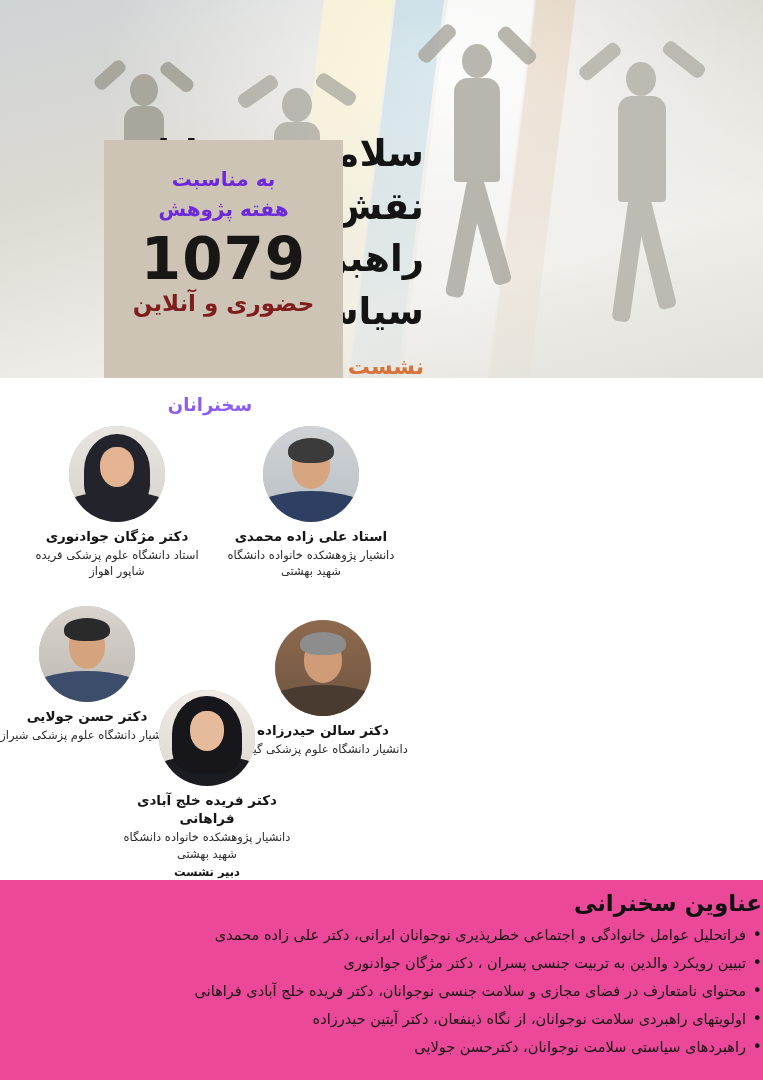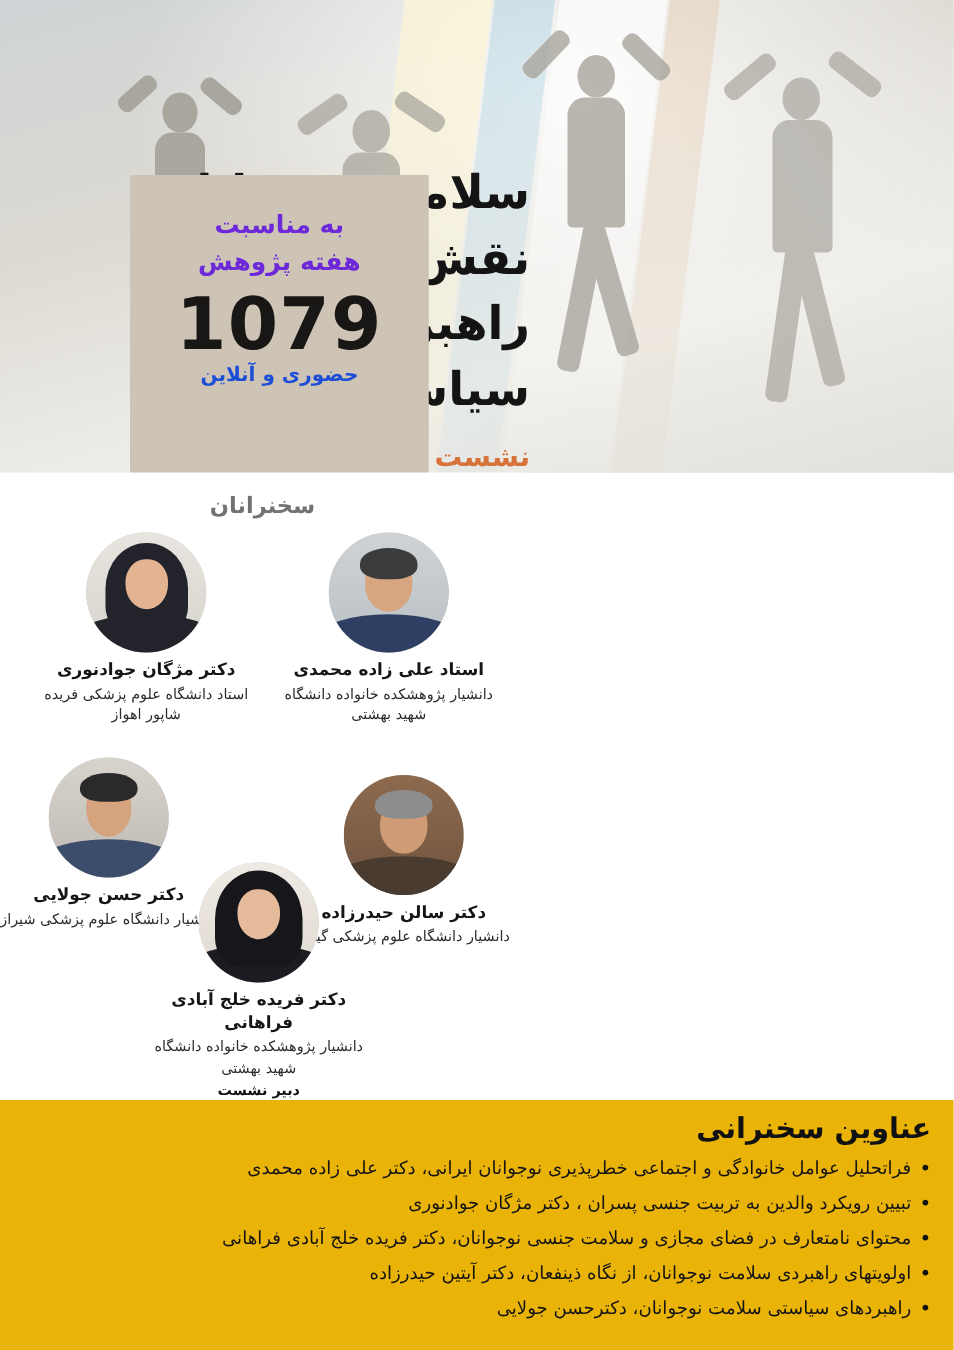--- a/index.html
+++ b/index.html
@@ -57,21 +57,21 @@
   }
   .occasion {
     font-size: 20px; font-weight: 700; line-height: 1.5;
     color: #6d28d9;
   }
   .year {
     font-size: 58px; font-weight: 700; letter-spacing: 1px;
     color: #191715; margin: 6px 0 2px 0; line-height: 1;
   }
   .mode {
-    font-size: 16px; font-weight: 700; color: #1d4ed8; margin-bottom: 14px;
+    font-size: 23px; font-weight: 700; color: #7f1d1d; margin-bottom: 14px;
   }
 
   .beige-lower {
     position: absolute; right: 420px; top: 378px; width: 239px; height: 502px;
     background: #cdc4b6;
     padding: 14px 18px;
     color: #1c1a17;
     text-align: right;
   }
   .time {
@@ -120,21 +120,21 @@
     text-align: right;
   }
 
   
   .speakers {
     position: absolute; left: 0; top: 378px; width: 420px; height: 502px;
     background: #ffffff;
   }
   .speakers-head {
     position: absolute; top: 16px; right: 0; width: 100%;
-    text-align: center; font-size: 18px; font-weight: 700; color: #737373;
+    text-align: center; font-size: 18px; font-weight: 700; color: #8b5cf6;
   }
   .sp {
     position: absolute; text-align: center; width: 190px;
   }
   .sp .photo {
     width: 96px; height: 96px; border-radius: 50%;
     margin: 0 auto 5px auto; overflow: hidden; position: relative;
     background: #d9d4cd; box-shadow: 0 0 0 1px #cfcac3 inset;
   }
   .sp .name { font-size: 13.5px; font-weight: 700; color: #151515; line-height: 1.35; }
@@ -144,21 +144,21 @@
   
   .face { position: absolute; inset: 0; }
   .face .bg { position: absolute; inset: 0; }
   .face .hair { position: absolute; border-radius: 50% 50% 40% 40%; }
   .face .skin { position: absolute; border-radius: 46% 46% 50% 50%; background: #d9a883; }
   .face .shoulders { position: absolute; left: -8%; right: -8%; bottom: -6%; height: 38%; border-radius: 50% 50% 0 0; }
 
   
   .topics {
     position: absolute; left: 0; top: 880px; width: 763px; height: 200px;
-    background: #eab308; padding: 10px 18px 8px 150px;
+    background: #ec4899; padding: 10px 1px 8px 150px;
     direction: rtl; text-align: right;
   }
   .topics h2 {
     font-size: 23px; font-weight: 700; color: #111; margin-bottom: 8px; text-align: right;
   }
   .topics ul { list-style: none; }
   .topics li {
     font-size: 14.5px; color: #141414; line-height: 1.52; margin-bottom: 6px;
     position: relative; padding-right: 16px;
   }

